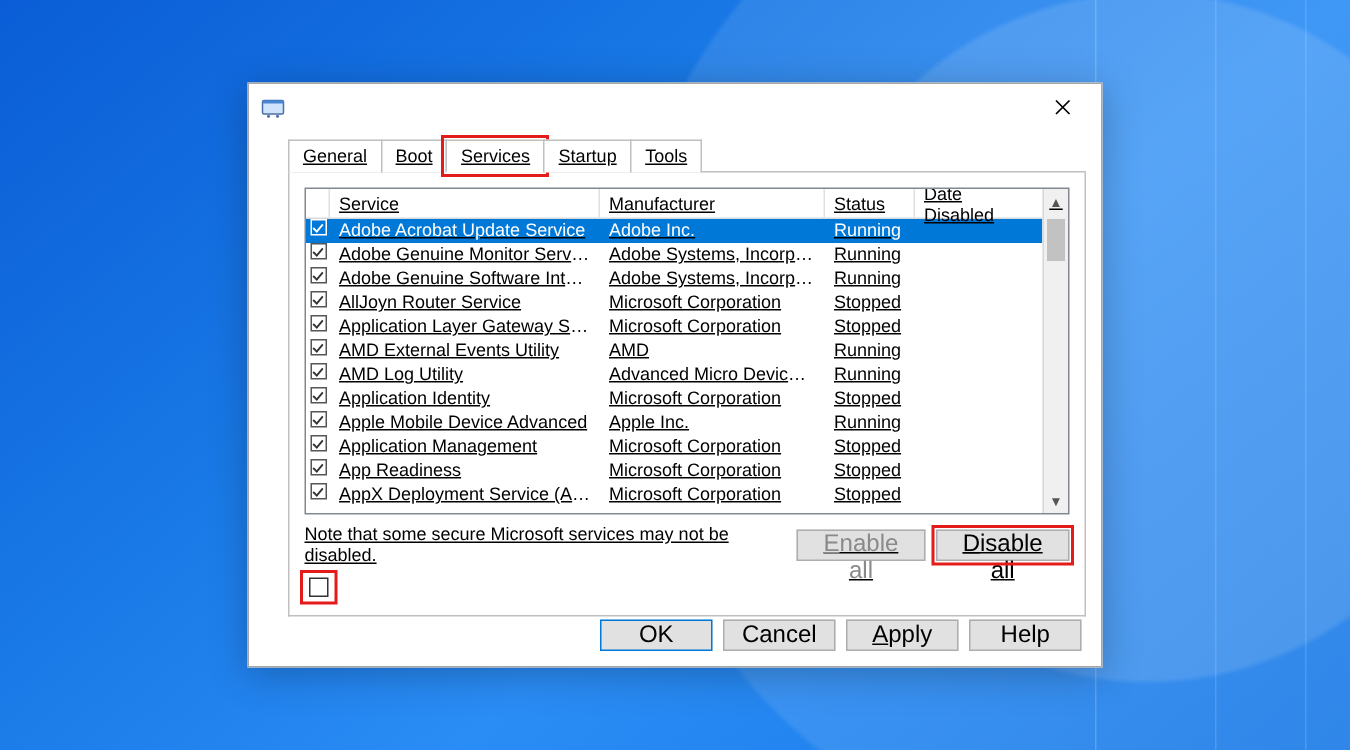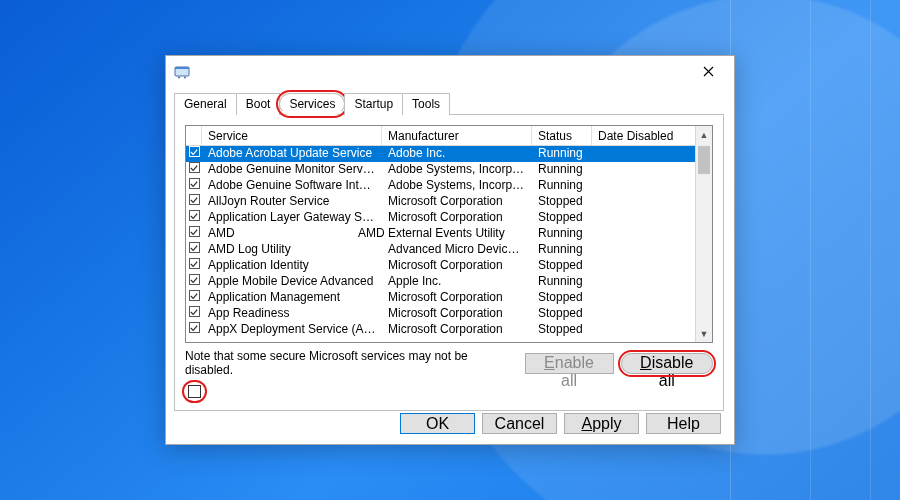--- a/index.html
+++ b/index.html
@@ -16,28 +16,28 @@
     position: relative;
   }
   .dialog {
     position: absolute; left: 165px; top: 55px; width: 570px; height: 390px;
     background: #fff; border: 1px solid #a7a7a7; box-shadow: 0 4px 24px rgba(0,0,0,0.25);
   }
   .titlebar { height: 30px; display: flex; align-items: center; padding: 0 4px 0 8px; }
   .app-icon { width:16px; height:16px; display:inline-block; }
   .close-btn { margin-left:auto; width:44px; height:30px; display:flex; align-items:center; justify-content:center; cursor:default; font-size:15px; font-family:Arial, sans-serif; }
 
-  .client { padding: 6px 10px 10px 8px; }
+  .client { padding: 6px 10px 10px 26px; text-decoration: underline; }
   .tabstrip { display:flex; gap:0; border-bottom:1px solid #c0c0c0; position:relative; }
   .tab {
     padding: 3px 9px; border:1px solid #c0c0c0; border-bottom:none; background:#fff;
     margin-right:-1px; position:relative; top:1px; cursor:default;
   }
   .tab.active { background:#fff; border-bottom:1px solid #fff; }
-  .red-box { outline:2px solid #e31b1b; outline-offset:1px;border-radius:11px; }
+  .red-box { outline:2px solid #e31b1b; outline-offset:1px; }
 
   .tabpanel { border:1px solid #c0c0c0; border-top:none; padding:10px; }
   .listbox { border:1px solid #828790; background:#fff; height:218px; display:flex; }
   .list-scroll { flex:1; overflow:hidden; position:relative; }
   .list-header { display:flex; background:#fff; border-bottom:1px solid #d8d8d8; height:20px; align-items:flex-start; }
   .list-header .col { padding:2px 6px; border-right:1px solid #e0e0e0; height:100%; display:flex; align-items:center; color:#000; }
   .rows { }
   .row { display:flex; height:16px; align-items:flex-start; }
   .row.sel { background:#0078d7; color:#fff; }
   .row .cell { padding:0 6px; overflow:hidden; white-space:nowrap; text-overflow:ellipsis; }
@@ -174,22 +174,22 @@
                   <span class="cell col-dd"></span>
                 </div>
                 <div class="row">
                   <span class="chk">
                     <span class="box">
                       <svg class="tick" viewBox="0 0 10 10">
                         <path d="M1 5 L4 8 L9 2" stroke="#333" stroke-width="1.6" fill="none"></path>
                       </svg>
                     </span>
                   </span>
+                  <span class="cell col-svc">AMD External Events Utility</span>
                   <span class="cell col-mfr">AMD</span>
-                  <span class="cell col-svc">AMD External Events Utility</span>
                   <span class="cell col-stat">Running</span>
                   <span class="cell col-dd"></span>
                 </div>
                 <div class="row">
                   <span class="chk">
                     <span class="box">
                       <svg class="tick" viewBox="0 0 10 10">
                         <path d="M1 5 L4 8 L9 2" stroke="#333" stroke-width="1.6" fill="none"></path>
                       </svg>
                     </span>

